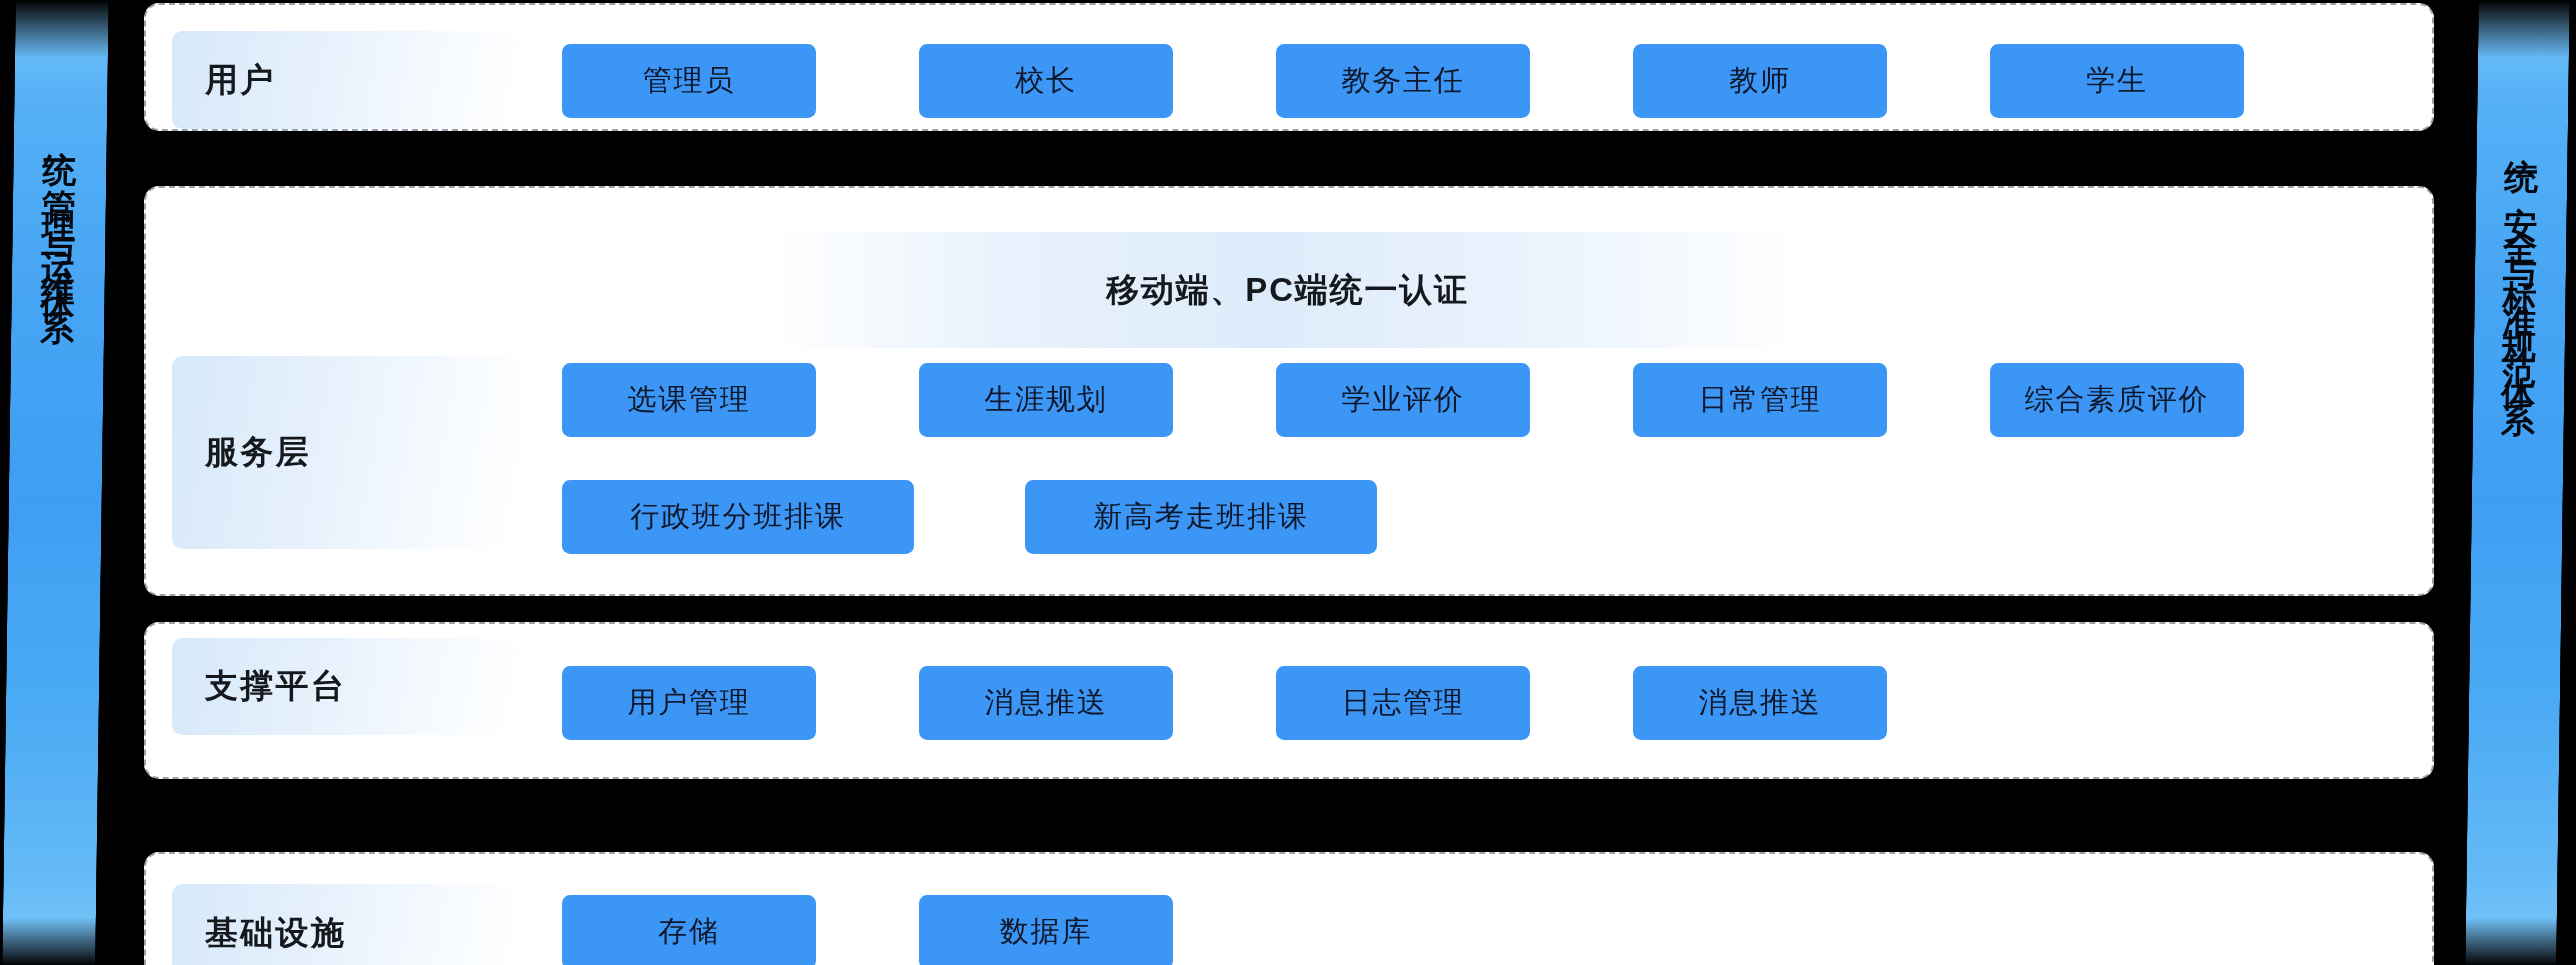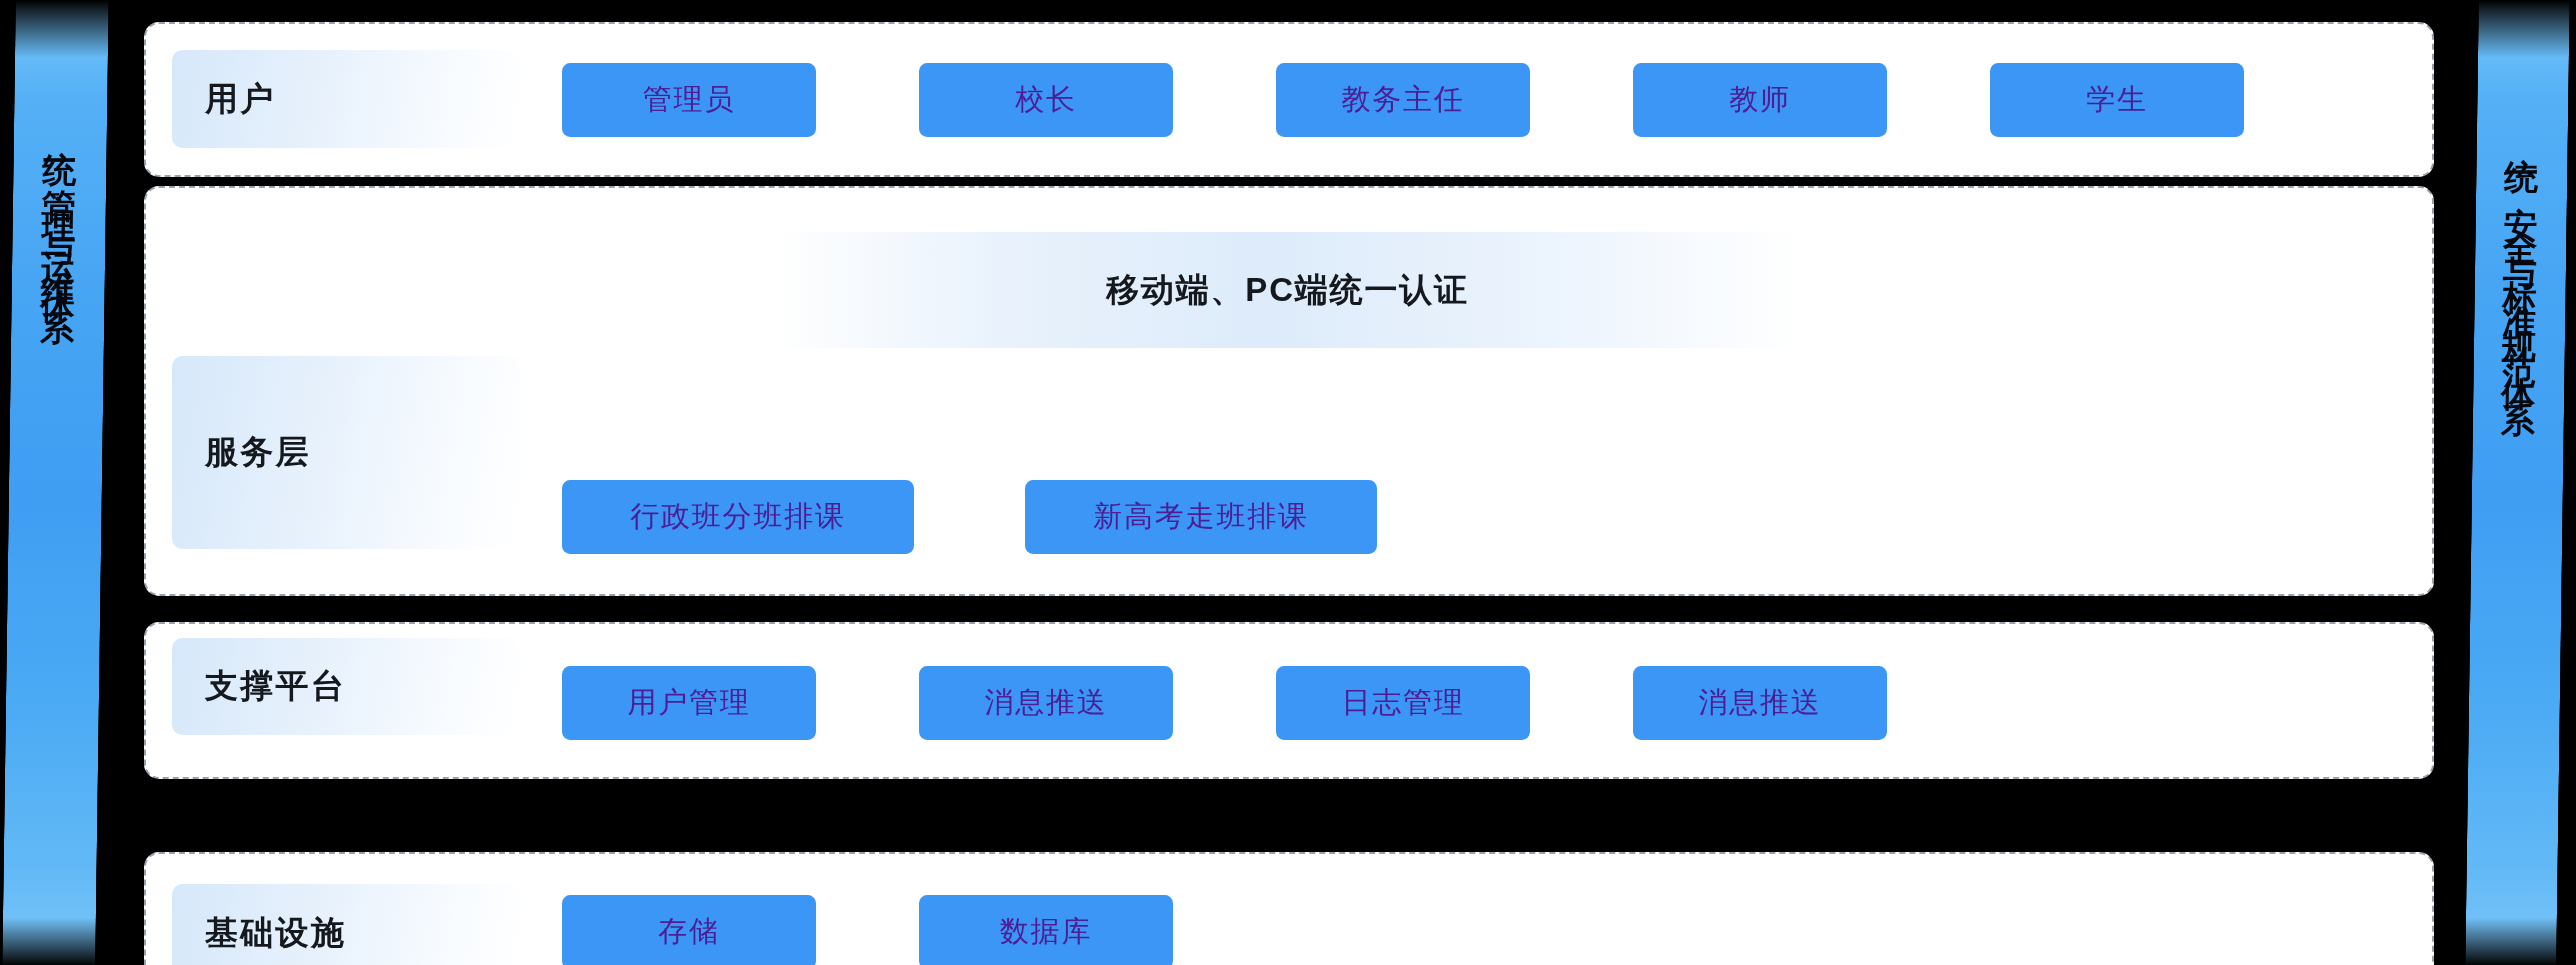--- a/index.html
+++ b/index.html
@@ -23,21 +23,21 @@
     letter-spacing:20px;color:#05090f;
   }
   .band-left  .band-text{padding-top:123px;}
   .band-right .band-text{padding-top:130px;letter-spacing:24.5px;}
 
   
   .panel{
     position:absolute;left:144px;width:2290px;box-sizing:border-box;
     background:#fff;border:2.9px dashed #9aa2ac;border-radius:15px;
   }
-  .panel-users  {top:22px;   height:155px;}
+  .panel-users  {top:3px;   height:128px;}
   .panel-service{top:186px; height:410px;}
   .panel-support{top:622px;height:157px;}
   .panel-infra  {top:852px;height:132px;}
 
   
   .row-label{
     position:absolute;left:26px;width:348px;box-sizing:border-box;
     border-radius:10.5px;
     background:linear-gradient(100deg,#d6e8fa 0%,#e7f1fc 42%,#f9fcff 82%,#ffffff 100%);
     display:flex;align-items:center;padding-left:33px;
@@ -61,21 +61,21 @@
   .chips{position:absolute;left:416px;display:flex;gap:103px;}
   .panel-users   .chips  {top:39px;}
   .panel-service .chips-a{top:175px;}
   .panel-service .chips-b{top:292px;gap:111px;}
   .panel-support .chips  {top:42px;}
   .panel-infra   .chips  {top:41px;}
   .chip{
     height:74px;min-width:254px;box-sizing:border-box;padding:0 17.5px;
     background:#3b96f6;border-radius:8.2px;
     display:flex;align-items:center;justify-content:center;
-    color:#4c1d95;font-size:29px;font-weight:500;letter-spacing:1.8px;text-align:center;
+    color:#0f172a;font-size:29px;font-weight:500;letter-spacing:1.8px;text-align:center;
   }
   .chip-wide{min-width:352px;}
 </style>
 </head>
 <body>
 
 <div class="stage">
 
   <div class="band band-left">
     <div class="band-text">统一管理与运维体系</div>
@@ -92,20 +92,27 @@
       <div class="chip">校长</div>
       <div class="chip">教务主任</div>
       <div class="chip">教师</div>
       <div class="chip">学生</div>
     </div>
   </section>
 
   <section class="panel panel-service">
     <div class="auth-header">移动端、PC端统一认证</div>
     <div class="row-label">服务层</div>
+    <div class="chips chips-a">
+      <div class="chip">选课管理</div>
+      <div class="chip">生涯规划</div>
+      <div class="chip">学业评价</div>
+      <div class="chip">日常管理</div>
+      <div class="chip">综合素质评价</div>
+    </div>
     <div class="chips chips-b">
       <div class="chip chip-wide">行政班分班排课</div>
       <div class="chip chip-wide">新高考走班排课</div>
     </div>
   </section>
 
   <section class="panel panel-support">
     <div class="row-label">支撑平台</div>
     <div class="chips">
       <div class="chip">用户管理</div>

